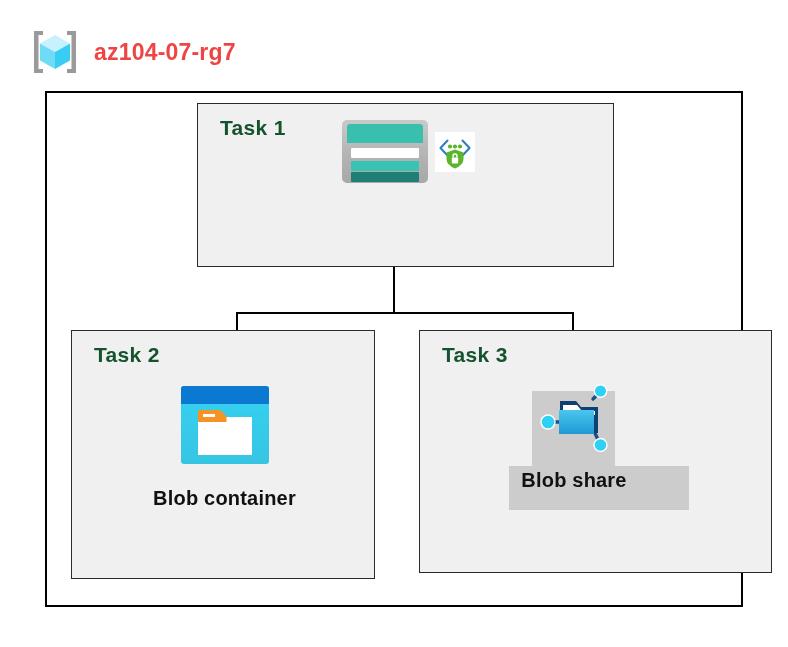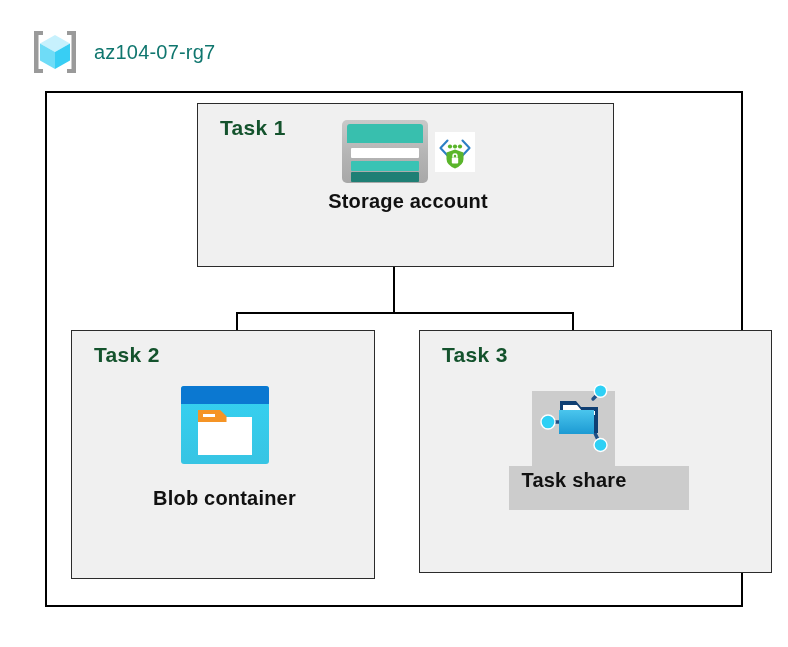--- a/index.html
+++ b/index.html
@@ -27,23 +27,23 @@
     align-items: center;
     gap: 14px;
   }
   #rg-icon {
     width: 50px;
     height: 48px;
     position: relative;
     flex: none;
   }
   #rg-title {
-    font-size: 20px;
-    font-weight: normal;
-    color: #0f766e;
+    font-size: 23px;
+    font-weight: bold;
+    color: #ef4444;
     letter-spacing: 0.2px;
     white-space: nowrap;
   }
 
   
   #rg-container {
     position: absolute;
     left: 45px;
     top: 91px;
     width: 698px;
@@ -269,21 +269,20 @@
 
           <path d="M20 17.5 L28.5 20.5 L28.5 27 Q28.5 33 20 36.5 Q11.5 33 11.5 27 L11.5 20.5 Z" fill="#5ab52b"></path>
 
           <rect x="16.8" y="25.5" width="6.4" height="6" rx="1" fill="#ffffff"></rect>
 
           <path d="M18.1 25.5 L18.1 23.6 Q18.1 21.9 20 21.9 Q21.9 21.9 21.9 23.6 L21.9 25.5" fill="none" stroke="#ffffff" stroke-width="1.5"></path>
         </svg>
       </div>
     </div>
 
-    <div class="node-caption">Storage account</div>
   </div>
 </div>
 
 <div class="task-panel" id="panel-task2">
   <div class="task-label">Task 2</div>
 
   <div class="node" id="node-blob">
     <div class="blob-icon">
       <div class="blob-titlebar"></div>
       <div class="blob-doc"></div>
@@ -318,15 +317,15 @@
             <stop offset="0%" stop-color="#5ed3f4"></stop>
             <stop offset="100%" stop-color="#0b84c4"></stop>
           </linearGradient>
         </defs>
 
         <circle cx="11" cy="41" r="7" fill="#2ed0f5" stroke="#ffffff" stroke-width="1.4"></circle>
         <circle cx="63.5" cy="10" r="6.2" fill="#2ed0f5" stroke="#ffffff" stroke-width="1.4"></circle>
         <circle cx="63.5" cy="64" r="6.5" fill="#2ed0f5" stroke="#ffffff" stroke-width="1.4"></circle>
       </svg>
     </div>
-    <div class="node-caption" style="margin-top:14px;">Task share</div>
+    <div class="node-caption" style="margin-top:14px;">Blob share</div>
   </div>
 </div>
 
 </body></html>

